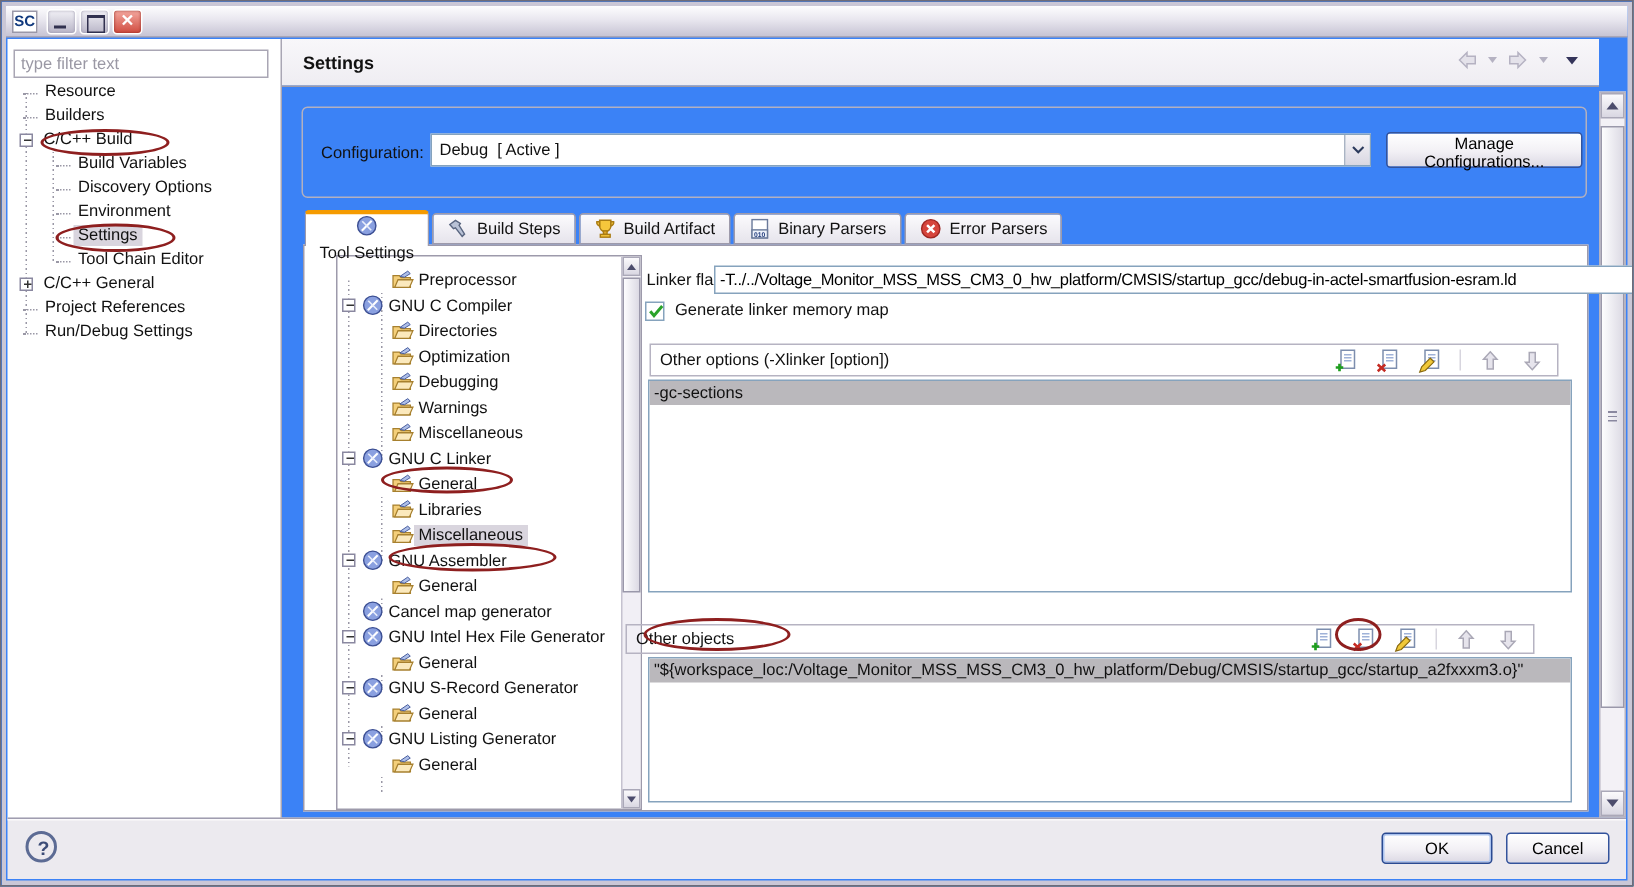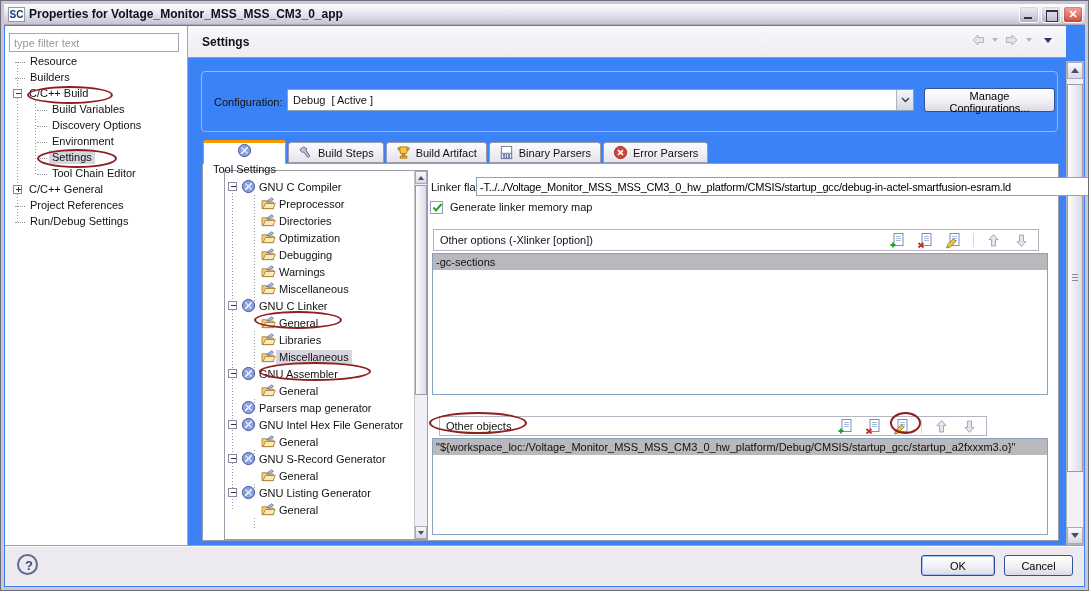--- a/index.html
+++ b/index.html
@@ -92,21 +92,21 @@
   .cbx{position:absolute;left:227px;top:37px;width:13px;height:13px;background:#fff;border:1px solid #86a3bd;cursor:pointer;}
   .cbx svg{position:absolute;left:0;top:-1px;}
   .cbx-label{position:absolute;left:247px;top:37px;}
   .grp-head{position:absolute;border:1px solid #b6b3c2;display:flex;align-items:center;}
   .grp-head .g-title{padding-left:6px;flex:1;}
   .g-toolbar{display:flex;align-items:center;gap:11px;padding-right:8px;}
   .tb-sep{width:1px;height:14px;background:#d7d5de;}
   .tb-icon{width:17px;height:17px;position:relative;cursor:pointer;}
   .oo-head{left:230px;top:65px;width:606px;height:22px;}
   .oo-list{position:absolute;left:229px;top:89px;width:616px;height:142px;background:#fff;border:1px solid #86a3bd;overflow:hidden;}
-  .ob-head{left:236px;top:252px;width:548px;height:20px;}
+  .ob-head{left:214px;top:252px;width:606px;height:20px;}
   .ob-list{position:absolute;left:229px;top:274px;width:616px;height:97px;background:#fff;border:1px solid #86a3bd;overflow:hidden;}
   .list-row{height:16px;line-height:16px;padding:0 3px;white-space:nowrap;cursor:pointer;}
   .list-row.sel{background:#bab8bc;}
 
   
   .scrollbar{position:absolute;left:1065px;top:60px;width:18px;height:484px;background:#f3f1f6;border:1px solid #b5b2c0;}
   .scrollbar .sbtn{position:absolute;left:0;right:0;height:17px;background:linear-gradient(180deg,#fbfafc,#d9d7e2);
         border:1px solid #aaa8b8;display:flex;align-items:center;justify-content:center;cursor:pointer;}
   .scrollbar .up{top:0;} .scrollbar .down{bottom:0;}
   .scrollbar .thumb{position:absolute;left:0;right:0;top:22px;height:388px;cursor:pointer;
@@ -131,21 +131,20 @@
 
   svg{display:block;flex:none;}
 </style>
 </head>
 <body>
 
 <div id="stage">
 
   <div class="titlebar">
     <span class="sc-logo">SC</span>
-    <span class="win-title">Properties for Voltage_Monitor_MSS_MSS_CM3_0_app</span>
     <span class="wbtn min"></span>
     <span class="wbtn max"></span>
     <span class="wbtn close">✕</span>
   </div>
 
   <div class="left-panel">
     <input class="filter" type="text" placeholder="type filter text" style="">
     <div class="vline" style="left:12px;top:36px;height:161px;"></div>
     <div class="vline" style="left:30px;top:75px;height:74px;"></div>
     <div class="nav-tree">
@@ -271,43 +270,43 @@
 
       <div class="tool-tree">
         <div class="vline" style="left:7px;top:16px;height:324px;"></div>
         <div class="vline" style="left:29px;top:24px;height:112px;"></div>
         <div class="vline" style="left:29px;top:160px;height:44px;"></div>
         <div class="vline" style="left:29px;top:228px;height:10px;"></div>
         <div class="vline" style="left:29px;top:279px;height:10px;"></div>
         <div class="vline" style="left:29px;top:313px;height:10px;"></div>
         <div class="vline" style="left:29px;top:347px;height:10px;"></div>
         <div class="ttrows">
+          <div class="ttrow t1">
+              <svg width="15" height="13" viewBox="0 0 16 14">
+                <path d="M1 4 L1 12.5 L13.5 12.5 L13.5 5.5 L6.8 5.5 L5.6 4 Z" fill="#f4cf7a" stroke="#a7802e" stroke-width="0.9"></path>
+                <path d="M2.2 12.5 L4.6 7 L15.3 7 L12.8 12.5 Z" fill="#fbe9bd" stroke="#a7802e" stroke-width="0.9"></path>
+                <path d="M6 4.6 L11.6 0.8 L13.4 2.6 L9.2 5.2 Z" fill="#aebfe8" stroke="#44599c" stroke-width="0.7"></path>
+              </svg>
+              <span class="lbl">Preprocessor</span>
+            </div>
           <div class="ttrow t0">
               <span class="exp"></span>
               <svg width="15" height="15" viewBox="0 0 16 16">
                 <circle cx="8" cy="8" r="6.5" fill="#8aa0e0" stroke="#3c4f93"></circle>
                 <path d="M4.5 11.5 L11.5 4.5" stroke="#fff" stroke-width="1.5"></path>
                 <path d="M4.8 4.8 L11.2 11.2" stroke="#e8edfb" stroke-width="1.2"></path>
               </svg>
               <span class="lbl">GNU C Compiler</span>
             </div>
           <div class="ttrow t1">
               <svg width="15" height="13" viewBox="0 0 16 14">
                 <path d="M1 4 L1 12.5 L13.5 12.5 L13.5 5.5 L6.8 5.5 L5.6 4 Z" fill="#f4cf7a" stroke="#a7802e" stroke-width="0.9"></path>
                 <path d="M2.2 12.5 L4.6 7 L15.3 7 L12.8 12.5 Z" fill="#fbe9bd" stroke="#a7802e" stroke-width="0.9"></path>
                 <path d="M6 4.6 L11.6 0.8 L13.4 2.6 L9.2 5.2 Z" fill="#aebfe8" stroke="#44599c" stroke-width="0.7"></path>
               </svg>
-              <span class="lbl">Preprocessor</span>
-            </div>
-          <div class="ttrow t1">
-              <svg width="15" height="13" viewBox="0 0 16 14">
-                <path d="M1 4 L1 12.5 L13.5 12.5 L13.5 5.5 L6.8 5.5 L5.6 4 Z" fill="#f4cf7a" stroke="#a7802e" stroke-width="0.9"></path>
-                <path d="M2.2 12.5 L4.6 7 L15.3 7 L12.8 12.5 Z" fill="#fbe9bd" stroke="#a7802e" stroke-width="0.9"></path>
-                <path d="M6 4.6 L11.6 0.8 L13.4 2.6 L9.2 5.2 Z" fill="#aebfe8" stroke="#44599c" stroke-width="0.7"></path>
-              </svg>
               <span class="lbl">Directories</span>
             </div>
           <div class="ttrow t1">
               <svg width="15" height="13" viewBox="0 0 16 14">
                 <path d="M1 4 L1 12.5 L13.5 12.5 L13.5 5.5 L6.8 5.5 L5.6 4 Z" fill="#f4cf7a" stroke="#a7802e" stroke-width="0.9"></path>
                 <path d="M2.2 12.5 L4.6 7 L15.3 7 L12.8 12.5 Z" fill="#fbe9bd" stroke="#a7802e" stroke-width="0.9"></path>
                 <path d="M6 4.6 L11.6 0.8 L13.4 2.6 L9.2 5.2 Z" fill="#aebfe8" stroke="#44599c" stroke-width="0.7"></path>
               </svg>
               <span class="lbl">Optimization</span>
             </div>
@@ -384,21 +383,21 @@
                 <path d="M6 4.6 L11.6 0.8 L13.4 2.6 L9.2 5.2 Z" fill="#aebfe8" stroke="#44599c" stroke-width="0.7"></path>
               </svg>
               <span class="lbl">General</span>
             </div>
           <div class="ttrow t0 leaf">
               <svg width="15" height="15" viewBox="0 0 16 16">
                 <circle cx="8" cy="8" r="6.5" fill="#8aa0e0" stroke="#3c4f93"></circle>
                 <path d="M4.5 11.5 L11.5 4.5" stroke="#fff" stroke-width="1.5"></path>
                 <path d="M4.8 4.8 L11.2 11.2" stroke="#e8edfb" stroke-width="1.2"></path>
               </svg>
-              <span class="lbl">Parsers map generator</span>
+              <span class="lbl">Cancel map generator</span>
             </div>
           <div class="ttrow t0">
               <span class="exp"></span>
               <svg width="15" height="15" viewBox="0 0 16 16">
                 <circle cx="8" cy="8" r="6.5" fill="#8aa0e0" stroke="#3c4f93"></circle>
                 <path d="M4.5 11.5 L11.5 4.5" stroke="#fff" stroke-width="1.5"></path>
                 <path d="M4.8 4.8 L11.2 11.2" stroke="#e8edfb" stroke-width="1.2"></path>
               </svg>
               <span class="lbl">GNU Intel Hex File Generator</span>
             </div>

